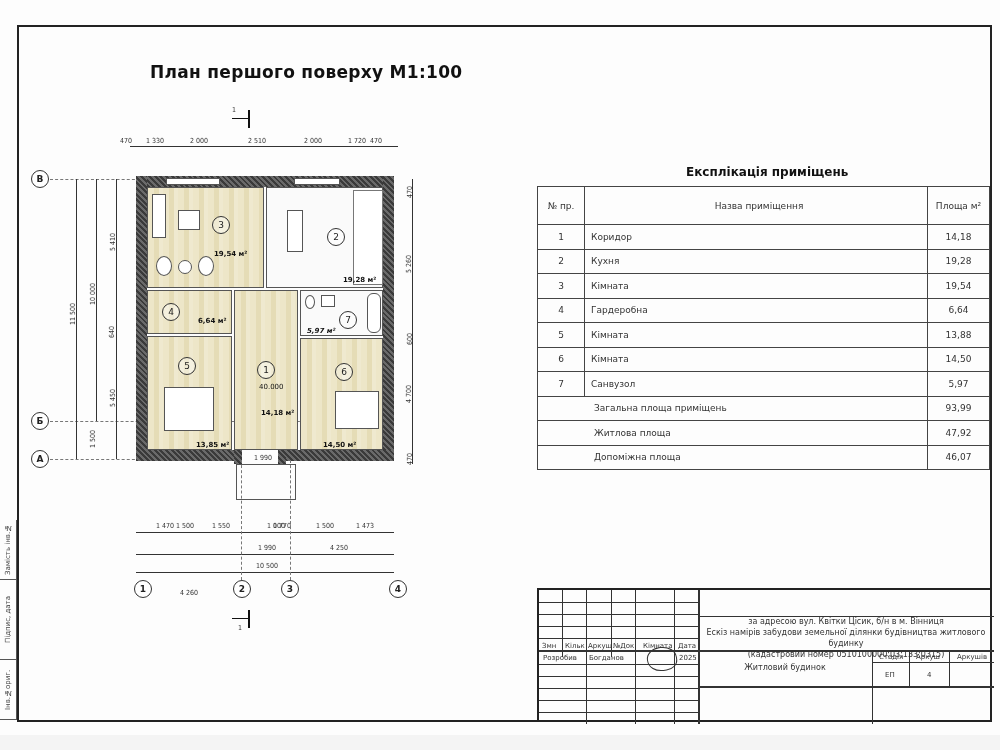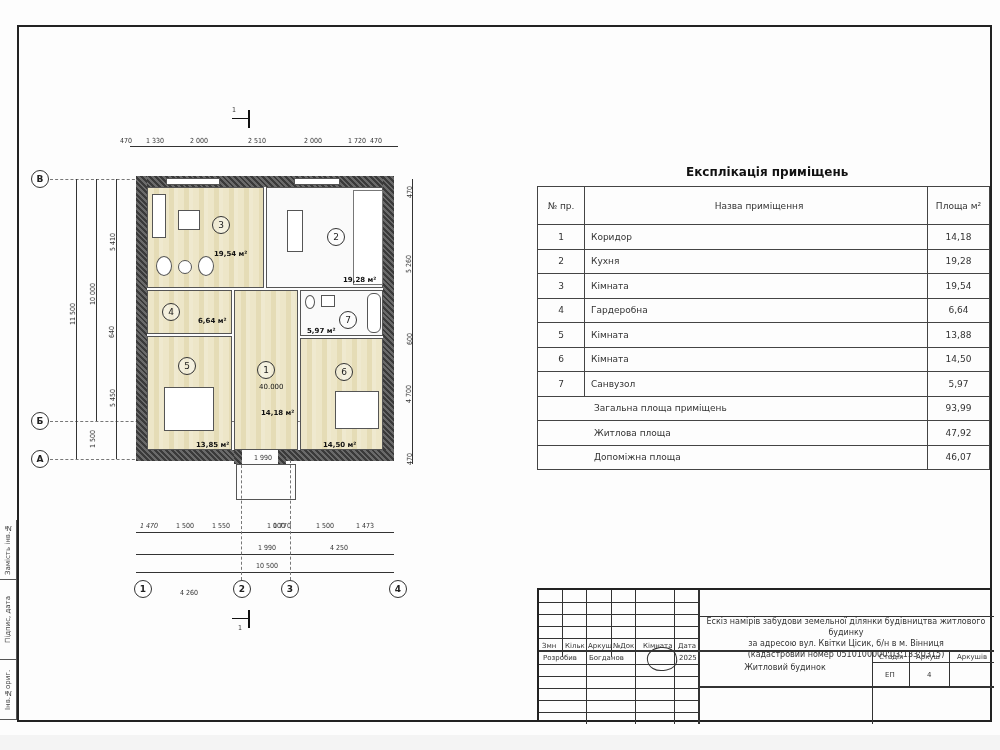--- a/index.html
+++ b/index.html
@@ -58,20 +58,21 @@
 
 <div class="sheet">
   <div class="frame"></div>
 
   <div class="side-strip">
     <div class="side-cell" style="top:0;height:60px;">Замість інв.№</div>
     <div class="side-cell" style="top:60px;height:80px;">Підпис, дата</div>
     <div class="side-cell" style="top:140px;height:60px;">Інв.№ориг.</div>
   </div>
 
+  <div class="plan-title">План першого поверху М1:100</div>
 
   <div class="plan">
 
     <div class="section-mark" style="left:192px;top:0px;">
       <div class="arrow" style="left:0;top:8px;"></div>
       <div class="bar" style="left:16px;top:0;"></div>
       <span class="dim" style="left:0;top:-4px;">1</span>
     </div>
     <div class="section-mark" style="left:192px;top:500px;">
       <div class="arrow" style="left:0;top:8px;"></div>
@@ -143,40 +144,40 @@
     <div class="room wood" style="left:194px;top:180px;width:64px;height:160px;">
       <div class="room-num" style="left:22px;top:70px;">1</div>
       <span class="room-area" style="left:24px;top:92px;font-weight:normal;">40.000</span>
       <span class="room-area" style="left:26px;top:118px;">14,18 м²</span>
     </div>
     <div class="room white" style="left:260px;top:180px;width:83px;height:46px;">
       <div class="furn round" style="left:4px;top:4px;width:10px;height:14px;"></div>
       <div class="furn" style="left:20px;top:4px;width:14px;height:12px;"></div>
       <div class="furn" style="left:66px;top:2px;width:14px;height:40px;border-radius:6px;"></div>
       <div class="room-num" style="left:38px;top:20px;">7</div>
-      <span class="room-area" style="left:6px;top:36px;">5,97 м²</span>
+      <span class="room-area" style="left:6px;top:36px;font-style:italic;">5,97 м²</span>
     </div>
     <div class="room wood" style="left:107px;top:226px;width:85px;height:114px;">
       <div class="furn" style="left:16px;top:50px;width:50px;height:44px;"></div>
       <div class="room-num" style="left:30px;top:20px;">5</div>
       <span class="room-area" style="left:48px;top:104px;">13,85 м²</span>
     </div>
     <div class="room wood" style="left:260px;top:228px;width:83px;height:112px;">
       <div class="furn" style="left:34px;top:52px;width:44px;height:38px;"></div>
       <div class="room-num" style="left:34px;top:24px;">6</div>
       <span class="room-area" style="left:22px;top:102px;">14,50 м²</span>
     </div>
 
     <div class="wall" style="left:194px;top:340px;width:8px;height:14px;"></div>
     <div class="wall" style="left:238px;top:340px;width:8px;height:14px;"></div>
     <div style="position:absolute;left:196px;top:354px;width:60px;height:36px;border:1px solid #555;"></div>
     <span class="dim" style="left:214px;top:344px;">1 990</span>
 
     <div class="dimline-h" style="left:96px;top:422px;width:258px;"></div>
-    <span class="dim" style="left:100px;top:412px;font-style:italic;">1 470</span>
+    <span class="dim" style="left:116px;top:412px;">1 470</span>
     <span class="dim" style="left:136px;top:412px;">1 500</span>
     <span class="dim" style="left:172px;top:412px;">1 550</span>
     <span class="dim" style="left:203px;top:412px;margin-left:24px;">1 000</span>
     <span class="dim" style="left:233px;top:412px;">1 770</span>
     <span class="dim" style="left:276px;top:412px;">1 500</span>
     <span class="dim" style="left:316px;top:412px;">1 473</span>
 
     <div class="dimline-h" style="left:96px;top:444px;width:258px;"></div>
     <span class="dim" style="left:140px;top:434px;margin-top:45px;">4 260</span>
     <span class="dim" style="left:218px;top:434px;">1 990</span>
@@ -285,22 +286,22 @@
 
     <div class="ln-h" style="left:159px;top:26px;width:296px;"></div>
     <div class="ln-h" style="left:159px;top:60px;width:296px;border-top-width:2px;"></div>
     <div class="ln-h" style="left:333px;top:72px;width:122px;"></div>
     <div class="ln-h" style="left:159px;top:96px;width:296px;border-top-width:2px;"></div>
     <div class="ln-v" style="left:333px;top:60px;height:74px;"></div>
     <div class="ln-v" style="left:370px;top:60px;height:36px;"></div>
     <div class="ln-v" style="left:410px;top:60px;height:36px;"></div>
 
     <div class="tc" style="left:161px;top:26px;width:292px;">
+      <div>за адресою вул. Квітки Цісик, б/н в м. Вінниця</div>
       <div>Ескіз намірів забудови земельної ділянки будівництва житлового будинку</div>
-      <div>за адресою вул. Квітки Цісик, б/н в м. Вінниця</div>
       <div>(кадастровий номер 0510100000:03:133:0315)</div>
     </div>
     <div class="tc" style="left:161px;top:72px;width:170px;">Житловий будинок</div>
     <span class="t" style="left:340px;top:63px;">Стадія</span>
     <span class="t" style="left:377px;top:63px;">Аркуш</span>
     <span class="t" style="left:418px;top:63px;">Аркушів</span>
     <span class="t" style="left:346px;top:81px;">ЕП</span>
     <span class="t" style="left:388px;top:81px;">4</span>
     <span class="t" style="left:428px;top:81px;"></span>
   </div>

